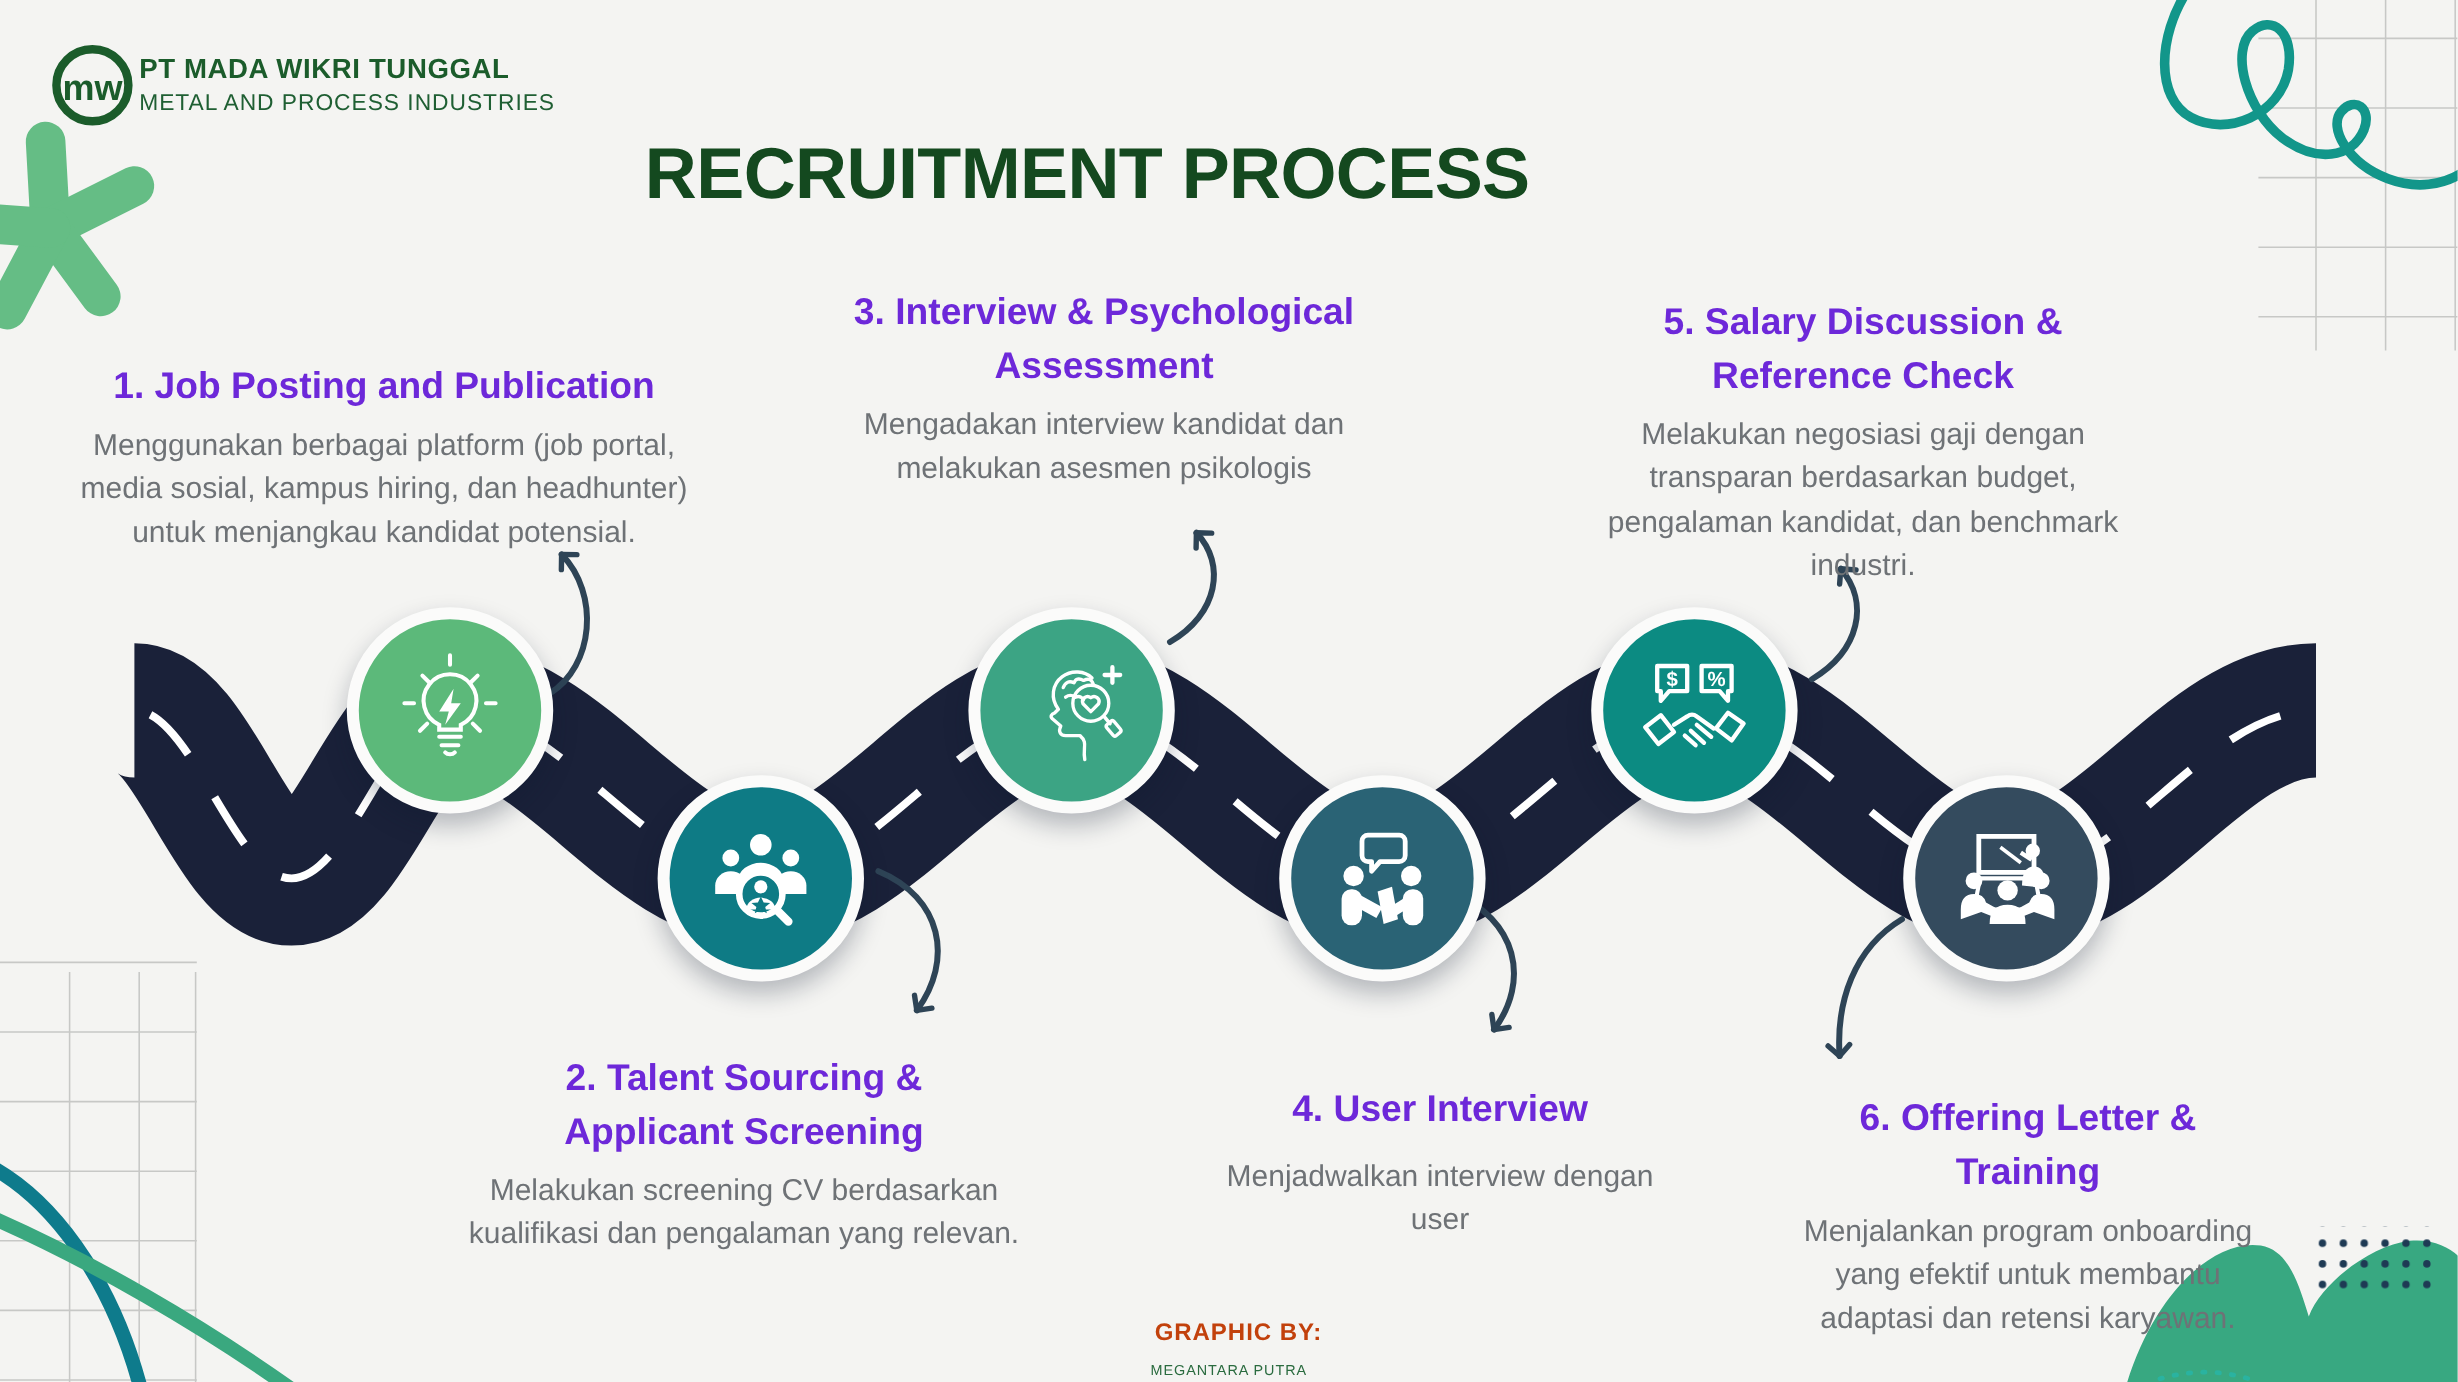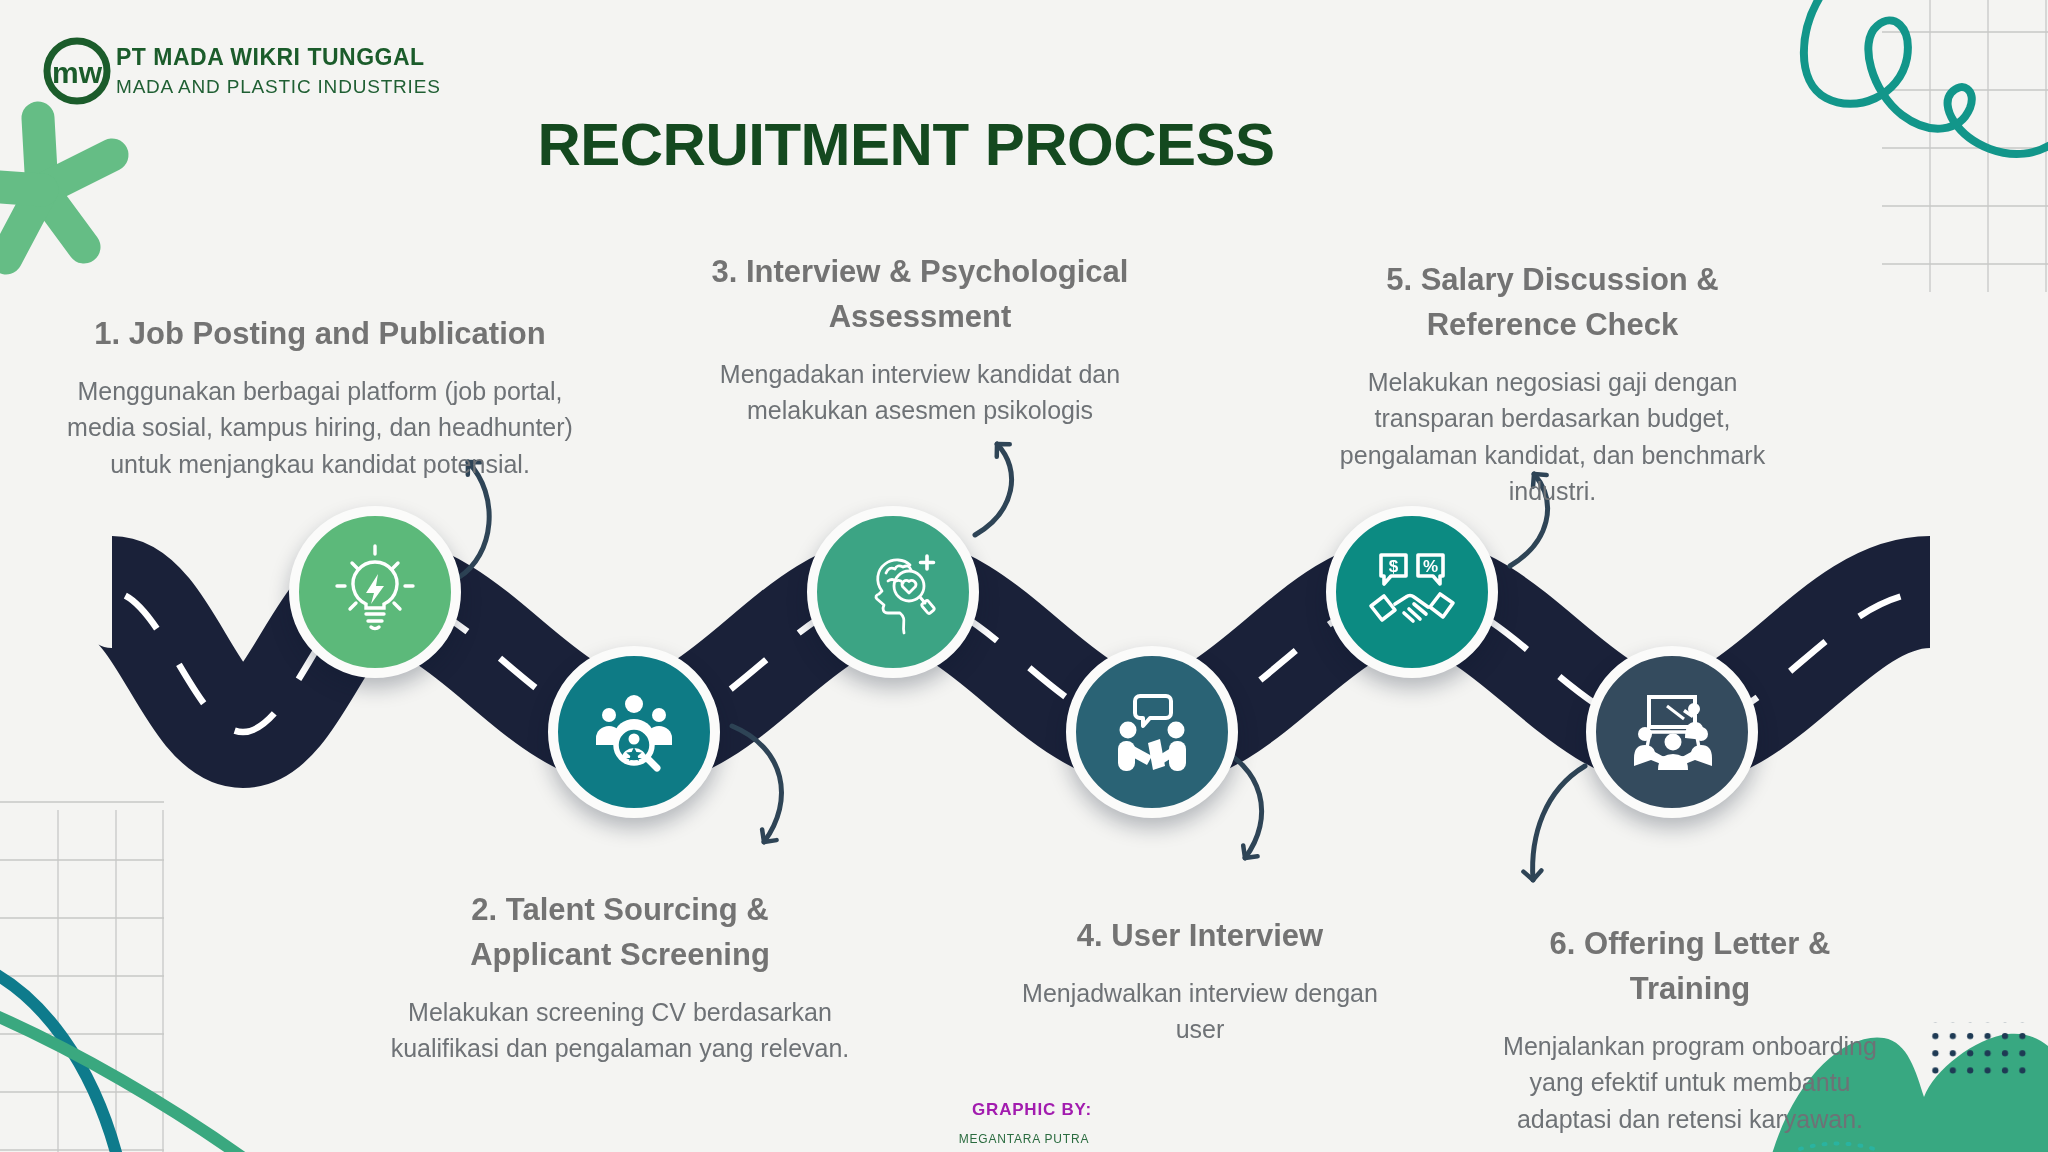--- a/index.html
+++ b/index.html
@@ -10,33 +10,33 @@
   svg.layer{position:absolute;left:0;top:0;width:2048px;height:1152px;}
   .brand{position:absolute;left:38px;top:26px;display:flex;align-items:center;}
   .brand-name{font-size:23px;font-weight:700;color:#1b5c2b;letter-spacing:.5px;}
   .brand-tag{font-size:19px;color:#1f5f33;letter-spacing:.8px;margin-top:5px;}
   .title{
     position:absolute;left:0;top:110px;width:1812px;text-align:center;
     font-size:60px;font-weight:700;color:#14491f;letter-spacing:-.5px;
   }
   .step-text{position:absolute;text-align:center;}
   .step-text h2{
-    margin:16px auto;font-size:31px;font-weight:700;color:#737373;line-height:1.45;
+    margin:4px auto;font-size:31px;font-weight:700;color:#6d28d9;line-height:1.45;
   }
   .step-text p{
     margin:8px auto 0 auto;font-size:25px;color:#6e7276;line-height:1.46;font-weight:400;
   }
   .stop{
     position:absolute;width:152px;height:152px;border-radius:50%;
     border:10px solid #fbfbfa;box-shadow:0 10px 20px rgba(15,25,45,.28);
     display:flex;align-items:center;justify-content:center;
   }
   .stop svg{width:100px;height:100px;}
   .credit{position:absolute;left:0;top:1100px;width:2048px;text-align:center;}
-  .credit .c1{font-size:17px;font-weight:700;color:#a21caf;letter-spacing:.8px;margin-left:16px;}
+  .credit .c1{font-size:20px;font-weight:700;color:#c2410c;letter-spacing:.8px;margin-left:16px;}
   .credit .c2{font-size:12px;color:#2a6b3f;letter-spacing:.8px;margin-top:12px;}
 </style>
 </head>
 <body>
 
 <svg class="layer" viewBox="0 0 2048 1152">
   <defs>
     <marker id="ah" markerUnits="userSpaceOnUse" markerWidth="26" markerHeight="26" refX="13" refY="13" orient="auto">
       <path d="M4 4 L13 13 L4 22" fill="none" stroke="#2e4456" stroke-width="4.5" stroke-linecap="round" stroke-linejoin="round"></path>
     </marker>
@@ -99,21 +99,21 @@
   </g>
 </svg>
 
 <div class="brand">
   <svg width="78" height="90" viewBox="0 0 78 90">
     <circle cx="39" cy="45" r="30" fill="none" stroke="#1b5c2b" stroke-width="7"></circle>
     <text x="39" y="57" text-anchor="middle" font-family="Liberation Sans, sans-serif" font-size="30" font-weight="700" fill="#1b5c2b">mw</text>
   </svg>
   <div>
     <div class="brand-name">PT MADA WIKRI TUNGGAL</div>
-    <div class="brand-tag">MADA AND PLASTIC INDUSTRIES</div>
+    <div class="brand-tag">METAL AND PROCESS INDUSTRIES</div>
   </div>
 </div>
 
 <div class="title">RECRUITMENT PROCESS</div>
 
 <div class="step-text" style="left:40px;top:296px;width:560px;">
   <h2 style="max-width:560px;">1. Job Posting and Publication</h2>
   <p style="max-width:520px;">Menggunakan berbagai platform (job portal, media sosial, kampus hiring, dan headhunter) untuk menjangkau kandidat potensial.</p>
 </div>
 <div class="step-text" style="left:660px;top:234px;width:520px;">

